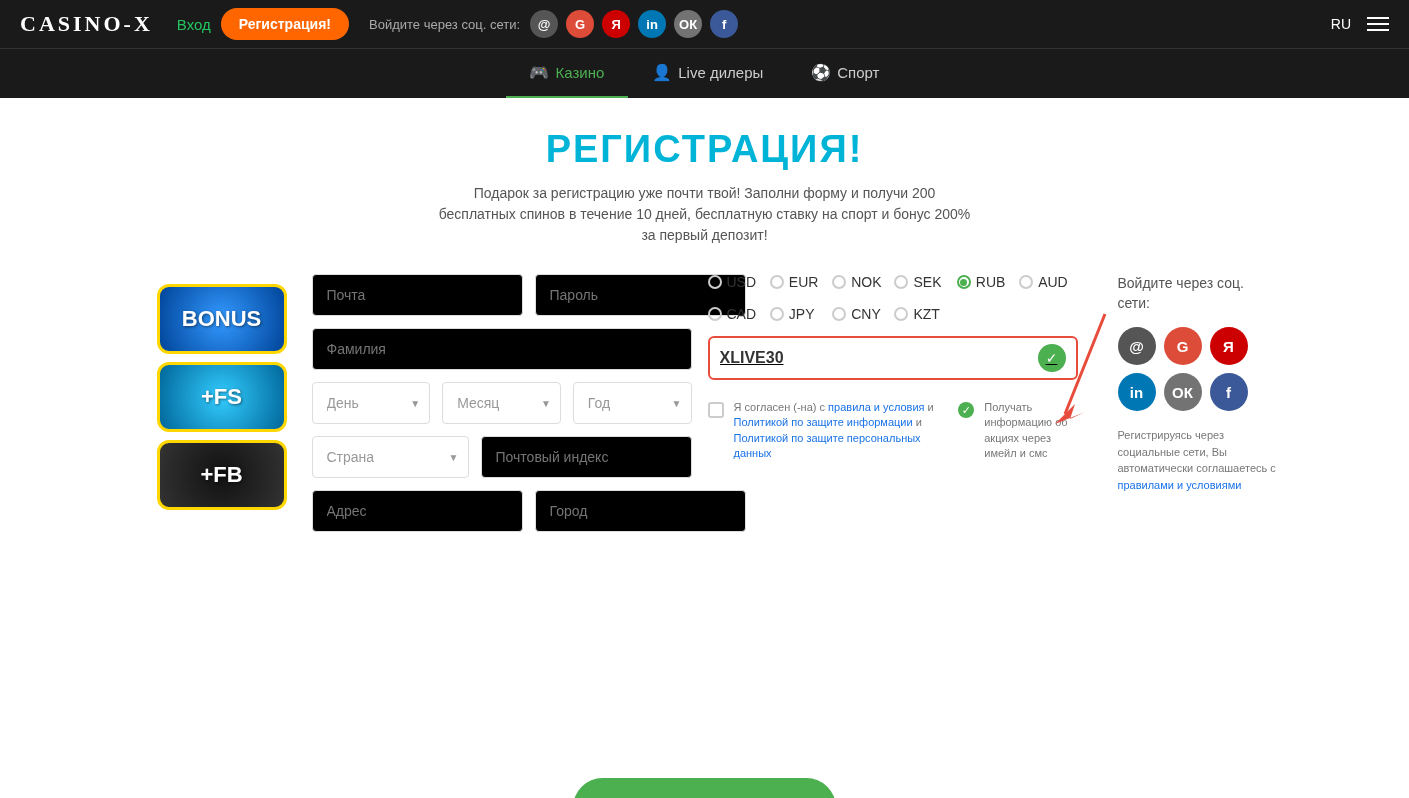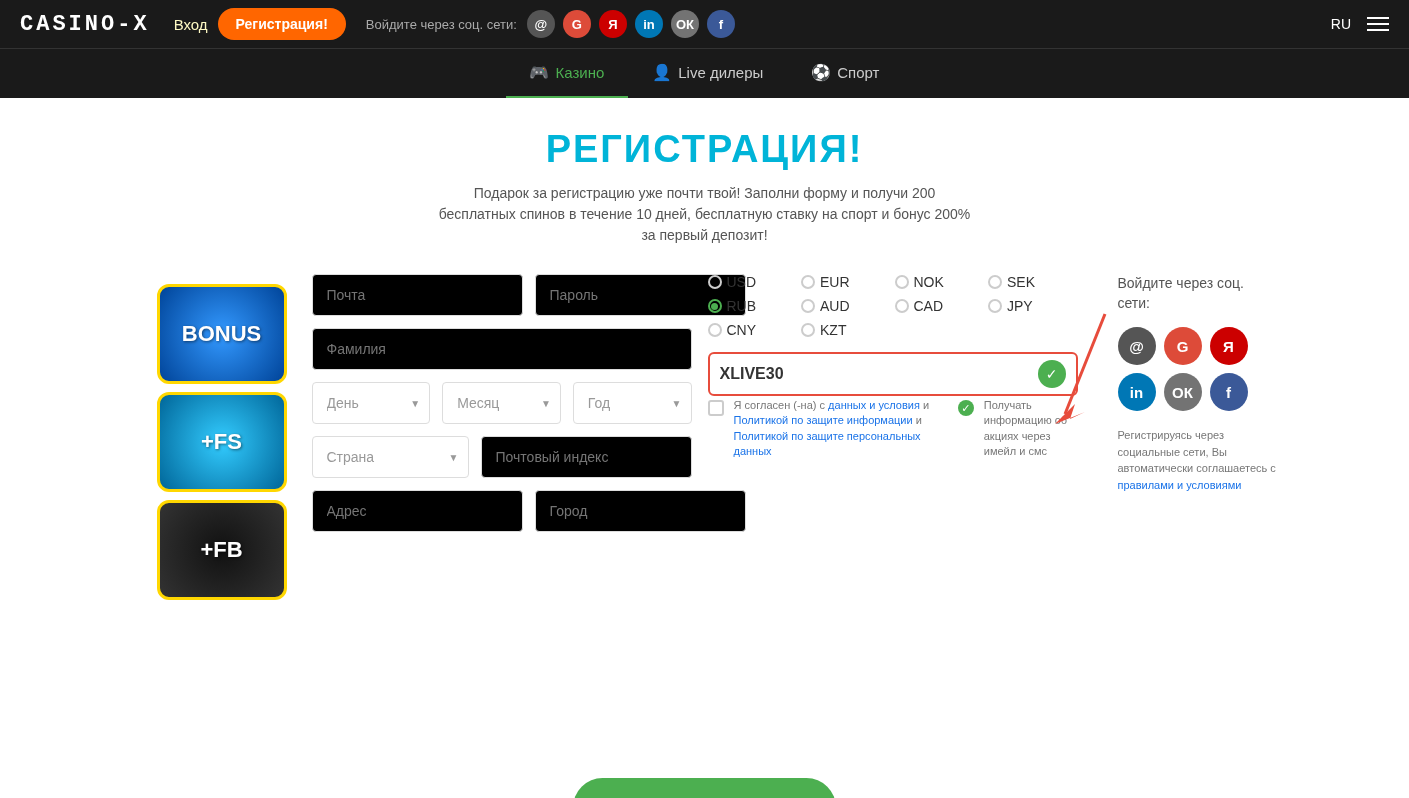--- a/index.html
+++ b/index.html
@@ -12,24 +12,24 @@
       display: flex;
       align-items: center;
       padding: 0 20px;
       position: relative;
     }
     .logo {
       color: white;
       font-size: 22px;
       font-weight: bold;
       letter-spacing: 3px;
-      font-family: Liberation Mono, monospace;
+      font-family: Liberation Serif, serif;
     }
     .header-login {
-      color: #fef9c3;
+      color: #22c55e;
       margin-left: 24px;
       font-size: 15px;
       cursor: pointer;
     }
     .header-register {
       background: #ff6600;
       color: white;
       border: none;
       border-radius: 20px;
       padding: 8px 18px;
@@ -156,21 +156,21 @@
       width: 180px;
       display: flex;
       flex-direction: column;
       align-items: center;
       gap: 8px;
       padding-top: 10px;
       flex-shrink: 0;
     }
     .bonus-item {
       width: 130px;
-      height: 100px;
+      height: 70px;
       border-radius: 12px;
       display: flex;
       align-items: center;
       justify-content: center;
       font-size: 22px;
       font-weight: bold;
       color: white;
       text-shadow: 1px 1px 3px rgba(0,0,0,0.5);
       position: relative;
       overflow: hidden;
@@ -235,22 +235,22 @@
     }
 
     
     .currency-section {
       width: 370px;
       flex-shrink: 0;
       margin-left: 16px;
     }
     .currency-grid {
       display: grid;
-      grid-template-columns: repeat(4, 1fr);
-      gap: 8px 4px;
+      grid-template-columns: repeat(6, 1fr);
+      gap: 16px 4px;
       margin-bottom: 14px;
     }
     .currency-option {
       display: flex;
       align-items: center;
       gap: 5px;
       font-size: 14px;
       color: #333;
       cursor: pointer;
     }
@@ -276,21 +276,22 @@
     }
 
     
     .promo-wrap {
       border: 2px solid #e74c3c;
       border-radius: 6px;
       padding: 6px 10px;
       display: flex;
       align-items: center;
       background: #fff;
-      margin-bottom: 2px;
+      margin-bottom: 20px;
+      text-decoration: underline;
     }
     .promo-input {
       flex: 1;
       border: none;
       outline: none;
       font-size: 16px;
       font-weight: bold;
       color: #333;
       background: transparent;
     }
@@ -556,21 +557,21 @@
       </div>
 
       <div class="promo-wrap">
         <input class="promo-input" type="text" value="XLIVE30" style="">
         <div class="promo-check">✓</div>
       </div>
 
       <div class="checkbox-row">
         <div class="checkbox-box"></div>
         <div class="checkbox-text">
-          Я согласен (-на) с <a href="#">данных и условия</a> и <a href="#">Политикой по защите информации</a> и <a href="#">Политикой по защите персональных данных</a>
+          Я согласен (-на) с <a href="#">правила и условия</a> и <a href="#">Политикой по защите информации</a> и <a href="#">Политикой по защите персональных данных</a>
         </div>
         <div class="checkbox-check">✓</div>
         <div class="checkbox-text">
           Получать информацию об акциях через имейл и смс
         </div>
       </div>
     </div>
 
     <div class="arrow-container">
       <svg width="80" height="130" viewBox="0 0 80 130">

